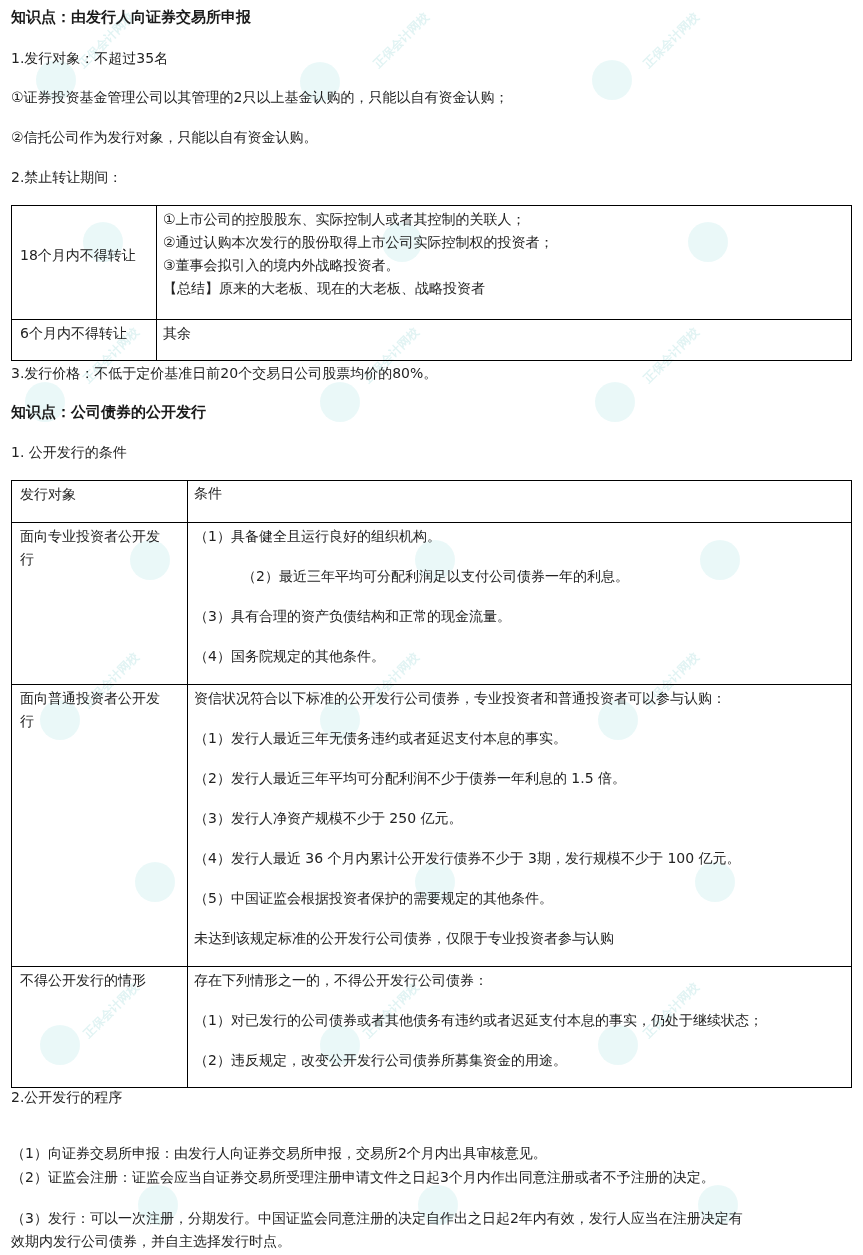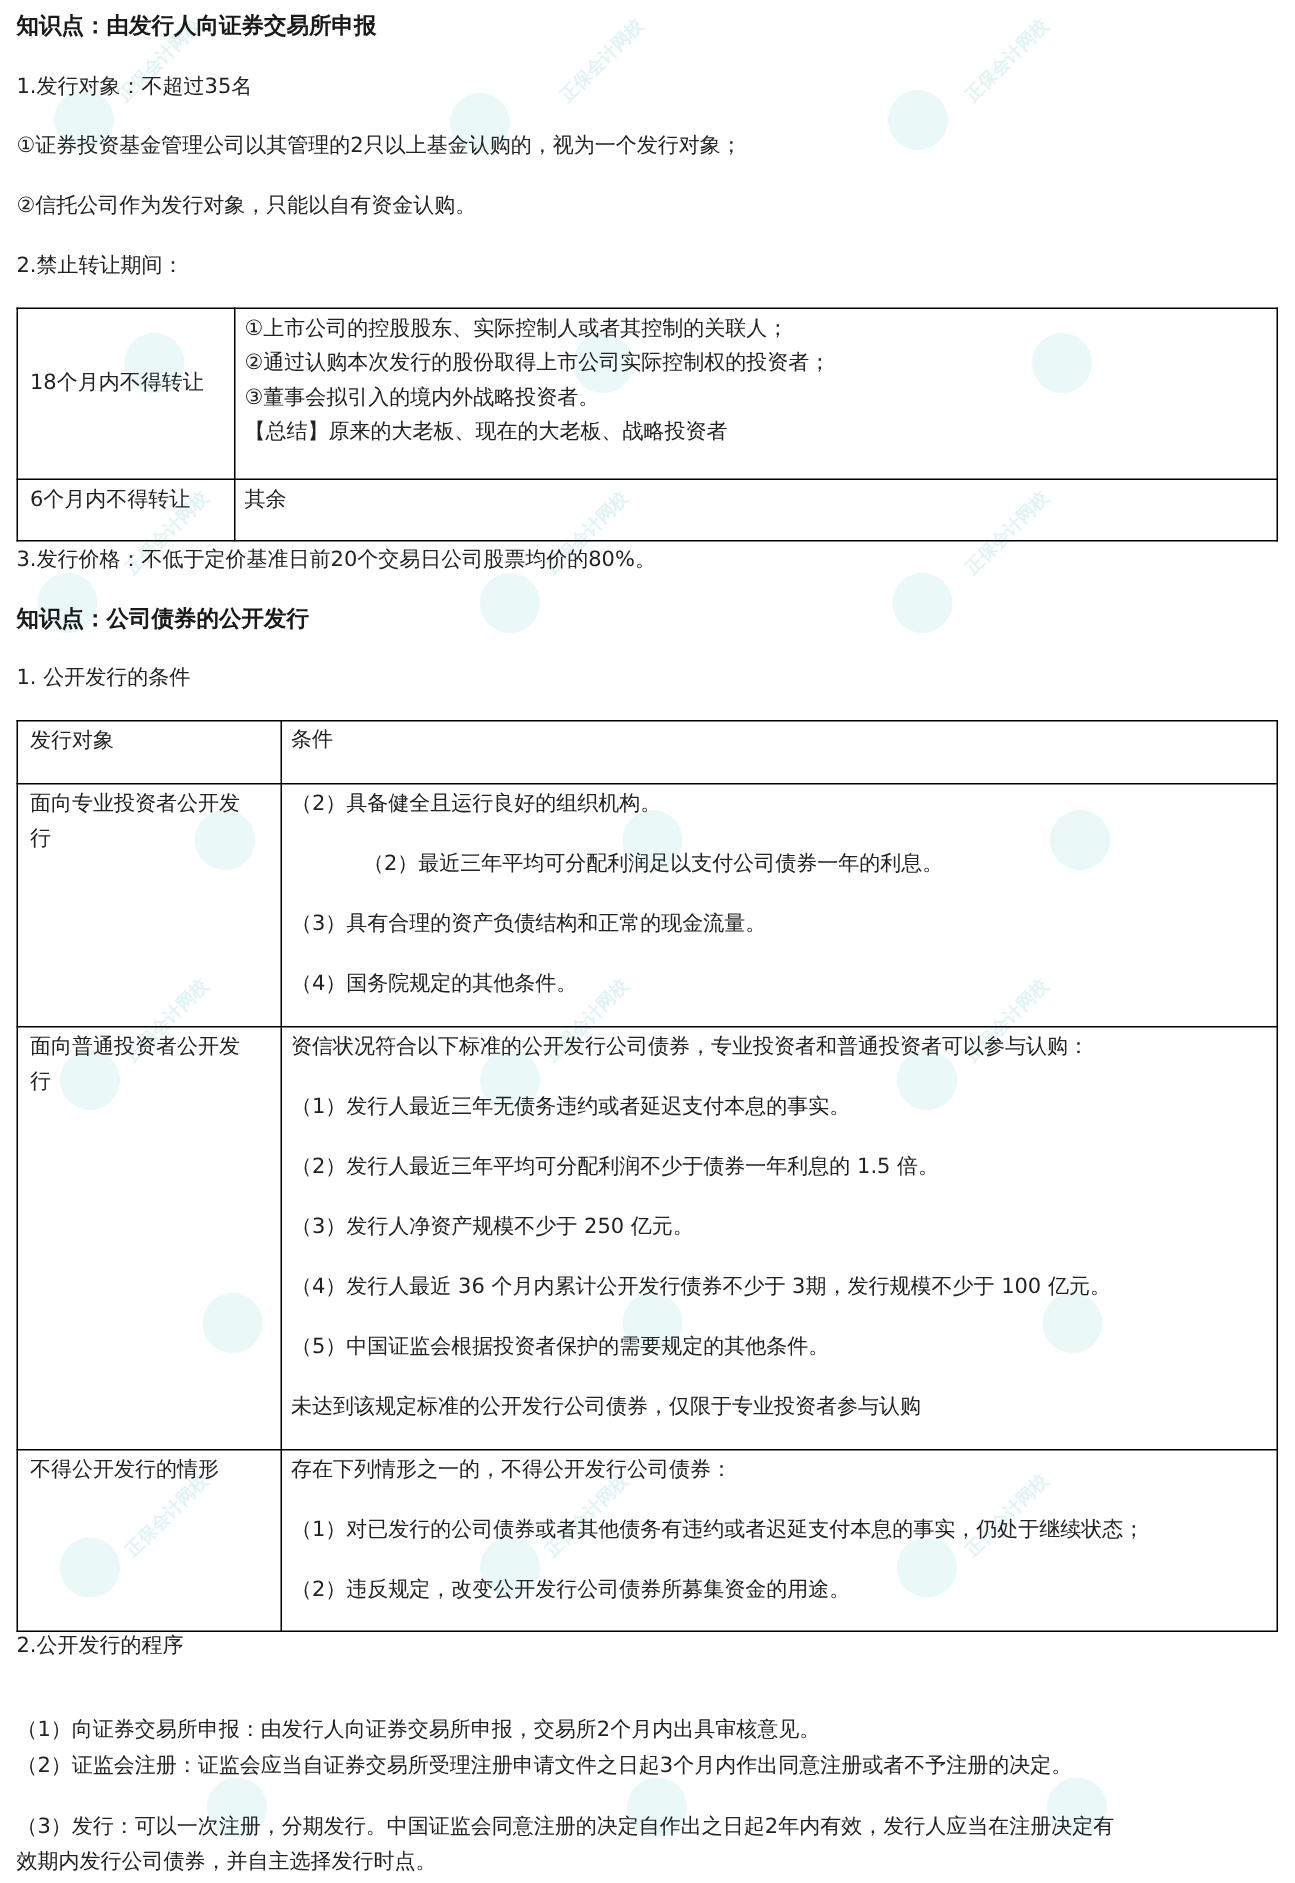--- a/index.html
+++ b/index.html
@@ -139,21 +139,21 @@
   <div class="wm" style="left:360px;top:1030px;">
       <span class="wm-text">正保会计网校</span>
     </div>
   <div class="wm" style="left:640px;top:1030px;">
       <span class="wm-text">正保会计网校</span>
     </div>
 </div>
 
 <div class="abs heading" style="left:11px;top:8px;">知识点：由发行人向证券交易所申报</div>
 <div class="abs para" style="left:11px;top:49px;">1.发行对象：不超过35名</div>
-<div class="abs para" style="left:11px;top:88px;">①证券投资基金管理公司以其管理的2只以上基金认购的，视为一个发行对象；</div>
+<div class="abs para" style="left:11px;top:88px;">①证券投资基金管理公司以其管理的2只以上基金认购的，只能以自有资金认购；</div>
 <div class="abs para" style="left:11px;top:128px;">②信托公司作为发行对象，只能以自有资金认购。</div>
 <div class="abs para" style="left:11px;top:168px;">2.禁止转让期间：</div>
 
 <table class="doc" style="left:11px;top:205px;width:840px;">
   <colgroup>
       <col style="width:145px">
       <col style="width:695px">
     </colgroup>
   <tbody>
       <tr style="height:113px;">
@@ -211,21 +211,21 @@
   </tr>
   <tr style="height:161px;">
     <td>
       <div class="cellbox" style="height:161px;">
         <span class="cellline" style="left:8px;top:4px;">面向专业投资者公开发</span>
         <span class="cellline" style="left:8px;top:27px;">行</span>
       </div>
     </td>
     <td>
       <div class="cellbox" style="height:161px;">
-        <span class="cellline" style="left:6px;top:4px;">（2）具备健全且运行良好的组织机构。</span>
+        <span class="cellline" style="left:6px;top:4px;">（1）具备健全且运行良好的组织机构。</span>
         <span class="cellline" style="left:6px;top:44px;margin-left:48px;">（2）最近三年平均可分配利润足以支付公司债券一年的利息。</span>
         <span class="cellline" style="left:6px;top:84px;">（3）具有合理的资产负债结构和正常的现金流量。</span>
         <span class="cellline" style="left:6px;top:124px;">（4）国务院规定的其他条件。</span>
       </div>
     </td>
   </tr>
   <tr style="height:281px;">
     <td>
       <div class="cellbox" style="height:281px;">
         <span class="cellline" style="left:8px;top:4px;">面向普通投资者公开发</span>

